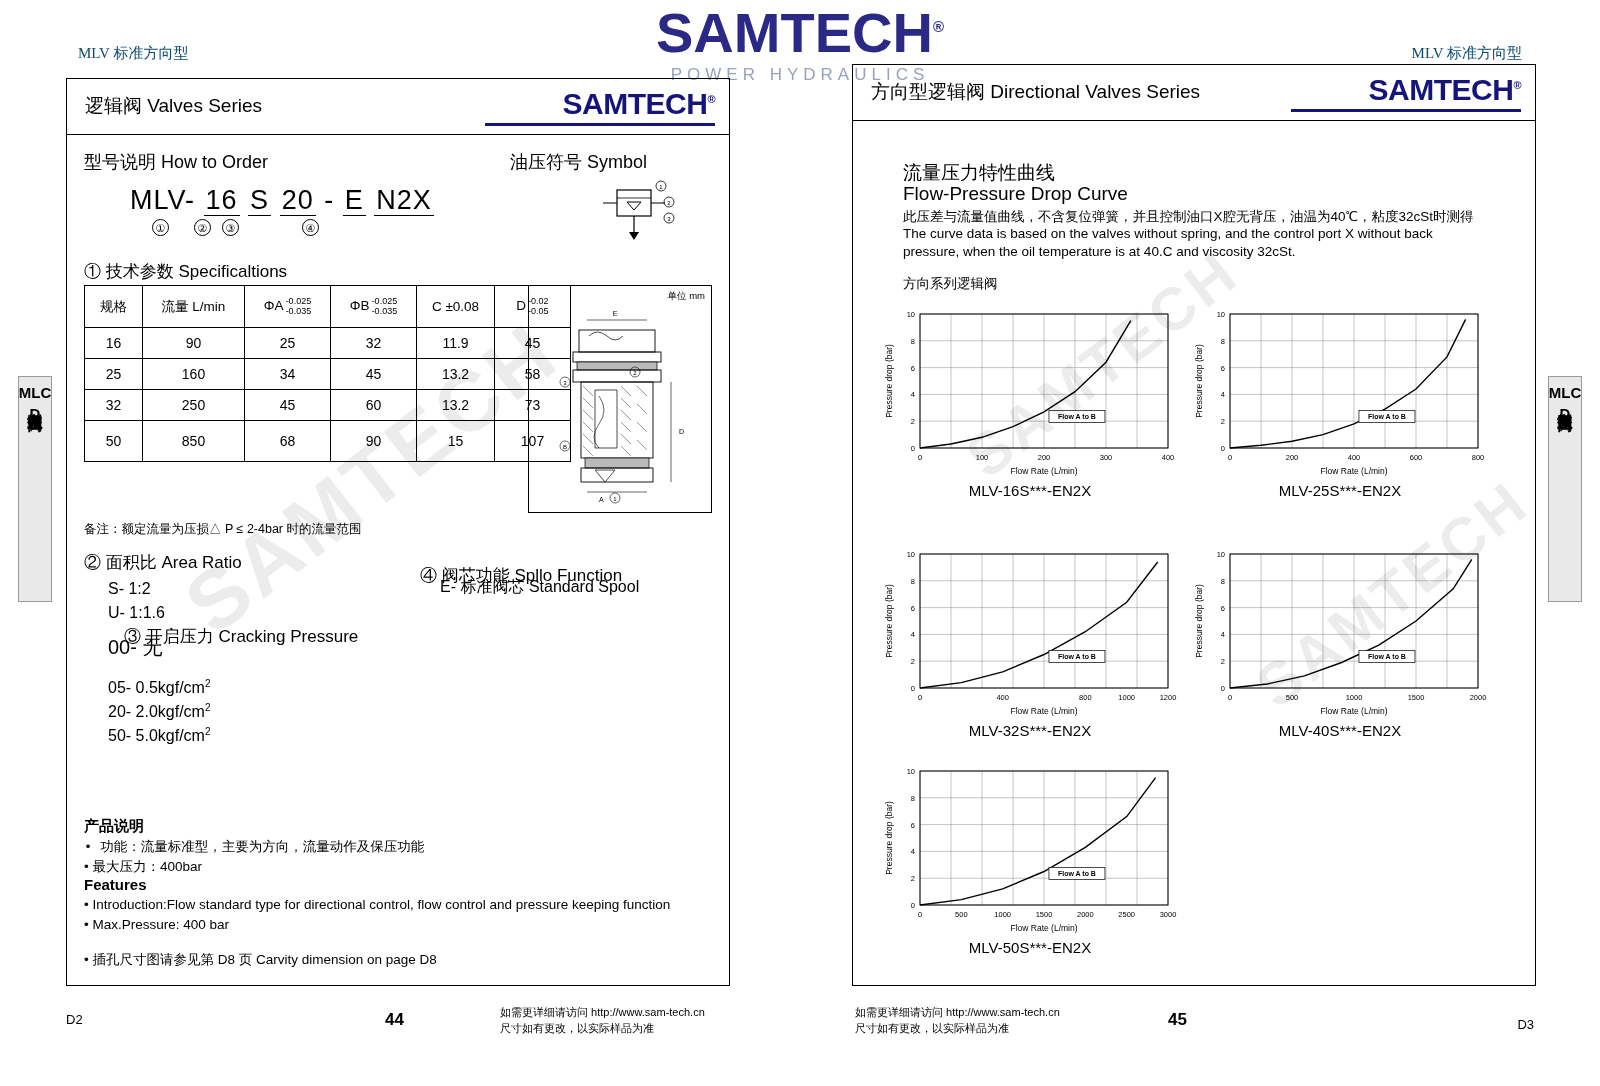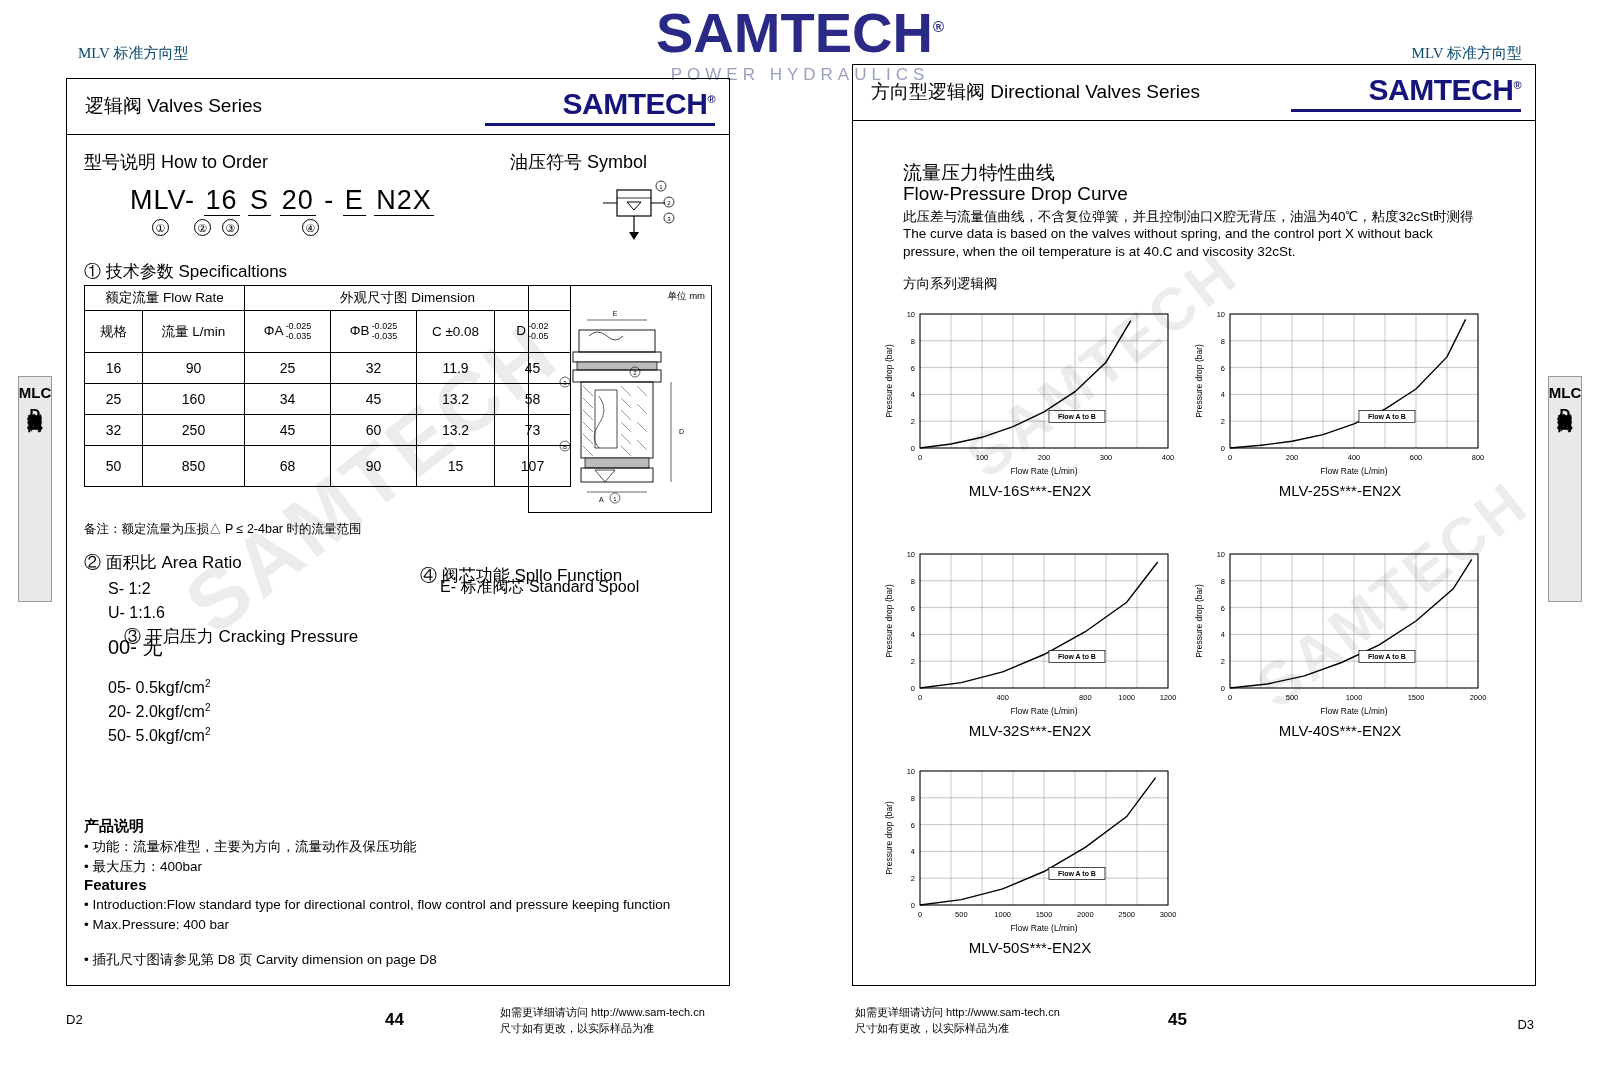--- a/index.html
+++ b/index.html
@@ -93,21 +93,21 @@
   #sec3 { left:84px; top:625px; font-size:17px;margin-left:40px; }
   #sec3a { left:108px; top:634px; font-size:20px; }
   #sec3b { left:108px; top:678px; font-size:16px; }
   #sec3c { left:108px; top:702px; font-size:16px; }
   #sec3d { left:108px; top:726px; font-size:16px; }
   #sec4 { left:420px; top:564px; font-size:17px; }
   #sec4a { left:440px; top:577px; font-size:16px; }
   sup { font-size:10px; }
 
   #prod-title { left:84px; top:817px; font-size:15px; font-weight:bold; }
-  #prod-l1 { left:84px; top:838px; font-size:13.5px; }
+  #prod-l1 { left:84px; top:838px; font-size:13.5px;font-family:Liberation Mono, monospace; }
   #prod-l2 { left:84px; top:858px; font-size:13.5px; }
   #feat-title { left:84px; top:876px; font-size:15px; font-weight:bold; }
   #feat-l1 { left:84px; top:897px; font-size:13.5px; }
   #feat-l2 { left:84px; top:917px; font-size:13.5px; }
   #cav-note { left:84px; top:951px; font-size:13.5px; }
 
   
   #fp-title-cn { left:903px; top:160px; font-size:19px; }
   #fp-title-en { left:903px; top:183px; font-size:19px; }
   #fp-desc-cn  { left:903px; top:208px; font-size:13.5px; }
@@ -203,24 +203,20 @@
   <circle cx="74" cy="22" r="5" fill="none" stroke="#000" stroke-width="0.8"></circle>
     <text x="74" y="25" font-size="6" text-anchor="middle">2</text>
   <circle cx="74" cy="38" r="5" fill="none" stroke="#000" stroke-width="0.8"></circle>
     <text x="74" y="41" font-size="6" text-anchor="middle">3</text>
 </svg>
 
 <div class="lbl" id="spec-heading">① 技术参数 Specificaltions</div>
 
 <table class="spec">
   <tbody>
-      <tr>
-    <th class="hcell" colspan="2" style="width:160px">额定流量  Flow Rate</th>
-    <th class="hcell" colspan="4" style="width:280px">外观尺寸图 Dimension</th>
-  </tr>
   <tr>
     <th class="hcell" style="width:58px;height:42px">规格</th>
     <th class="hcell" style="width:102px">流量 L/min</th>
     <th class="hcell" style="width:86px">
       <span>ΦA</span><span class="tol"><span>-0.025</span><br><span>-0.035</span></span>
     </th>
     <th class="hcell" style="width:86px">
       <span>ΦB</span><span class="tol"><span>-0.025</span><br><span>-0.035</span></span>
     </th>
     <th class="hcell" style="width:78px">C ±0.08</th>

